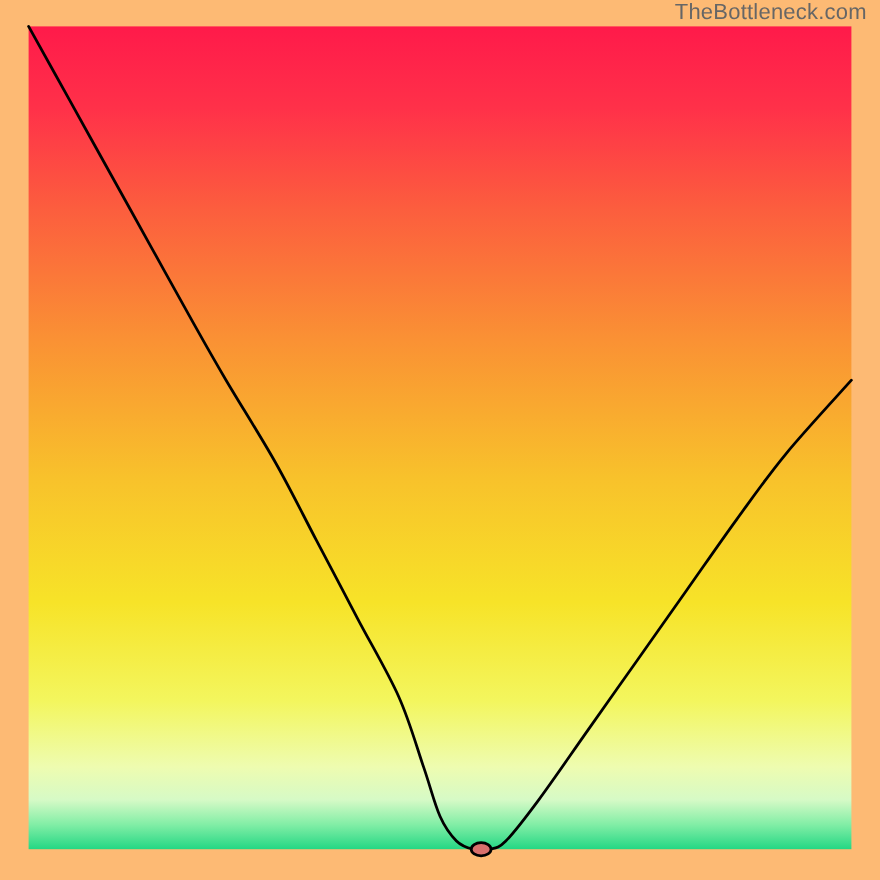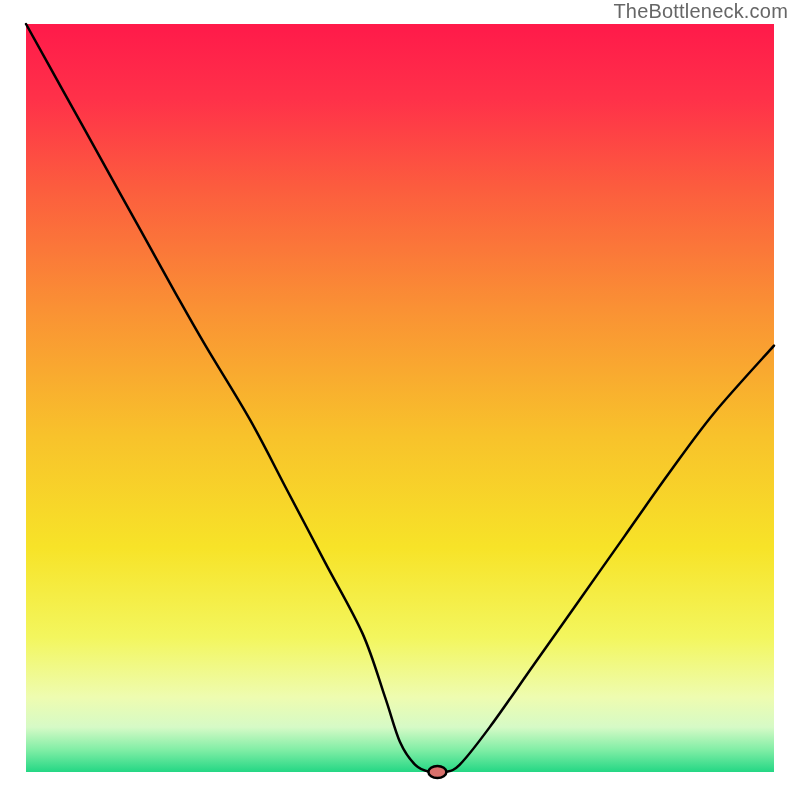--- a/index.html
+++ b/index.html
@@ -8,21 +8,21 @@
     width: 800px;
     height: 800px;
     background: #000;
     font-family: Arial, Helvetica, sans-serif;
     overflow: hidden;
   }
   .wrap {
     position: relative;
     width: 800px;
     height: 800px;
-    background: #ffffff;
+    background: #fdba74;
   }
   .watermark {
     position: absolute;
     top: 0;
     right: 12px;
     color: #666;
     font-size: 20px;
     letter-spacing: 0.2px;
     user-select: none;
   }

